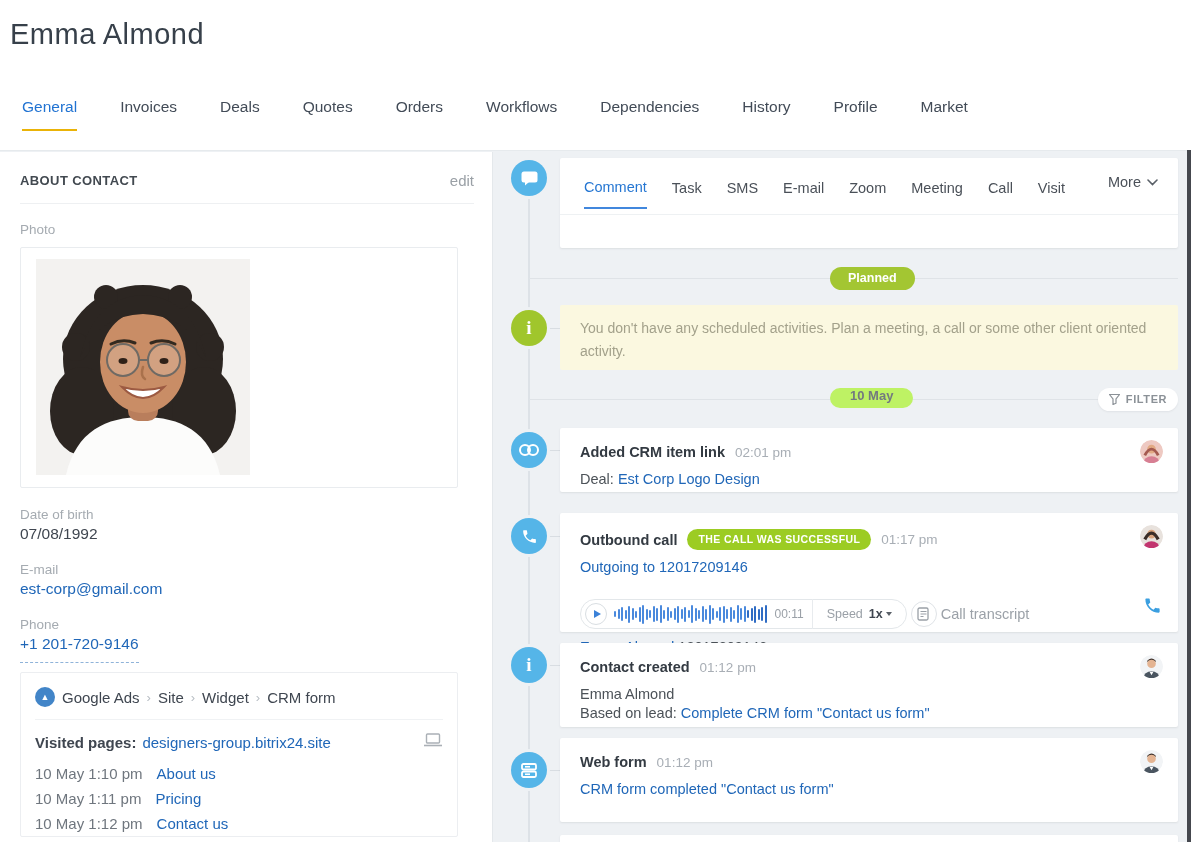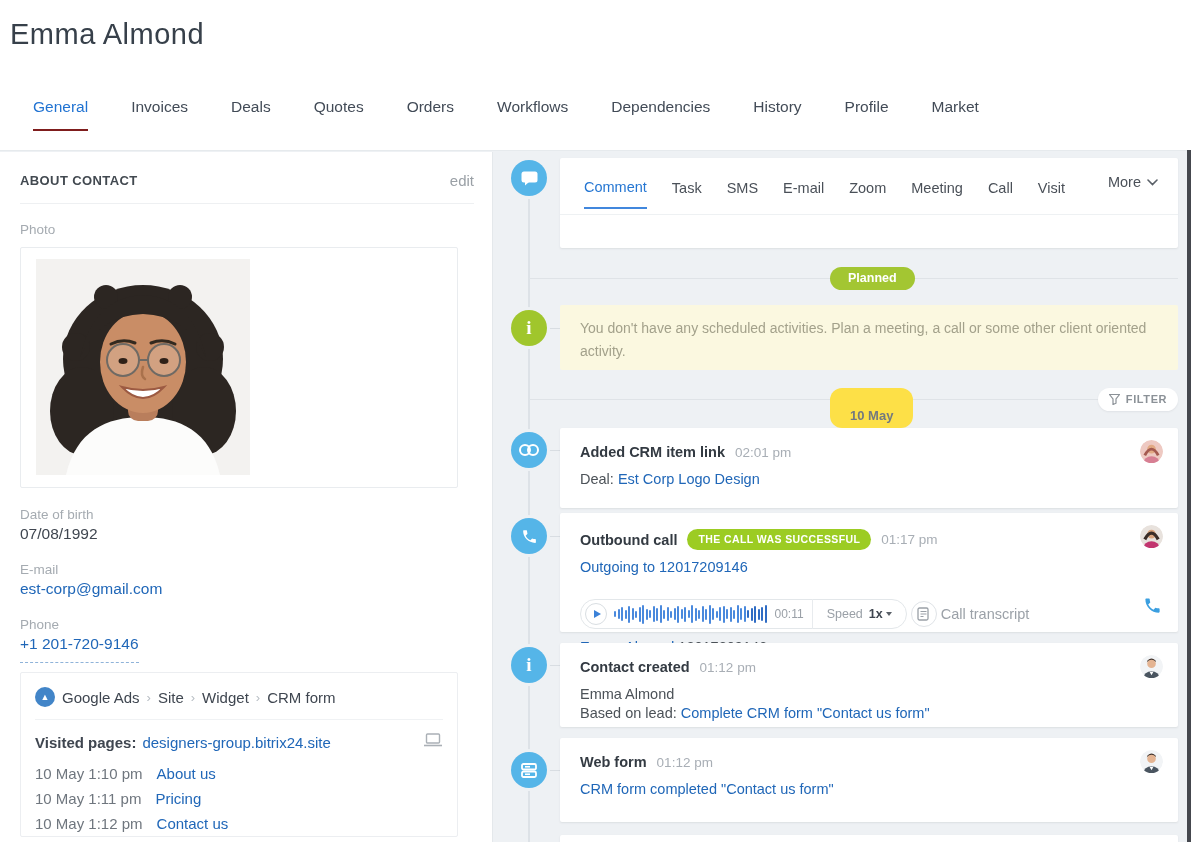--- a/index.html
+++ b/index.html
@@ -4,21 +4,21 @@
 <style>
   * { margin:0; padding:0; box-sizing:border-box; }
   html,body { width:1191px; height:842px; overflow:hidden; }
   body { font-family:"Liberation Sans","DejaVu Sans",sans-serif; background:#ffffff; position:relative; }
   .app { position:relative; width:1191px; height:842px; }
 
   
   .page-title { position:absolute; left:10px; top:18px; font-size:29px; font-weight:400; color:#37404a; letter-spacing:.5px; }
   .main-tabs { position:absolute; left:22px; top:98px; display:flex; gap:43px; }
   .main-tab { font-size:15.5px; color:#424b57; cursor:pointer; padding-bottom:13px; white-space:nowrap; }
-  .main-tab.active { color:#2173d2; border-bottom:2px solid #7f1d1d;margin-left:11px; }
+  .main-tab.active { color:#2173d2; border-bottom:2px solid #eab308; }
 
   
   .content-bg { position:absolute; left:0; top:150px; width:1191px; height:692px; background:#eef1f4; border-top:1px solid #e6eaed; }
   .right-strip { position:absolute; left:1187px; top:150px; width:4px; height:692px; background:#45484e; }
 
   
   .left-panel { position:absolute; left:0; top:152px; width:493px; height:690px; background:#ffffff; border-right:1px solid #e4e8eb; overflow:hidden; }
   .lp-head { display:flex; justify-content:space-between; align-items:center; padding:20px 18px 14px 20px; }
   .lp-title { font-size:13px; font-weight:bold; color:#424950; letter-spacing:.4px; }
   .lp-edit { font-size:15px; color:#9aa0a6; cursor:pointer; }
@@ -62,21 +62,21 @@
   .c-tab.active { color:#2576d2; border-bottom:2px solid #4187dd; }
   .c-more { margin-left:auto; display:flex; align-items:center; gap:6px; font-size:14.5px; color:#4a5058; cursor:pointer; padding-bottom:24px; }
   .composer-divider { border-top:1px solid #eef1f3; }
   .comment-input { padding:13px 20px; font-size:14.5px; color:#9ea4ab; }
 
   
   .planned-badge { position:absolute; left:322px; top:117px; background:#a3c632; color:#fff; font-size:12.5px; font-weight:bold; padding:4px 18px 5px; border-radius:12px; z-index:2; }
   .info-box { position:absolute; left:52px; top:155px; width:618px; height:65px; background:#fbf8e0; border-radius:2px; padding:12px 20px; font-size:14px; line-height:23px; color:#a3a18b; }
 
   
-  .date-pill { position:absolute; left:322px; top:238px; background:#fde047; color:#737980; font-size:13px; font-weight:bold; padding:20px 20px 5px; border-radius:12px; z-index:2; }
+  .date-pill { position:absolute; left:322px; top:238px; background:#bef264; color:#737980; font-size:13px; font-weight:bold; padding:0 20px 5px; border-radius:12px; z-index:2; }
   .filter-btn { position:absolute; left:590px; top:238px; width:80px; background:#fff; border-radius:13px; padding:5px 0 6px; display:flex; align-items:center; justify-content:center; gap:6px; color:#8b9197; font-size:11px; font-weight:bold; letter-spacing:.6px; cursor:pointer; z-index:2; box-shadow:0 1px 2px rgba(60,70,80,.08); }
 
   
   .entry { padding:16px 20px; }
   .entry-title-row { display:flex; align-items:center; gap:10px; }
   .entry-title { font-size:14.5px; font-weight:bold; color:#333a42; }
   .entry-time { font-size:13.5px; color:#a8aeb5; }
   .entry-body { margin-top:11px; font-size:14.5px; color:#4c5258; }
   .avatar { position:absolute; top:12px; right:15px; width:23px; height:23px; border-radius:50%; overflow:hidden; }
   .success-pill { background:#9ccc23; color:#fff; font-size:10.5px; font-weight:bold; letter-spacing:.4px; padding:4px 11px 5px; border-radius:11px; white-space:nowrap; }
@@ -273,21 +273,21 @@
     <div class="info-box">You don't have any scheduled activities. Plan a meeting, a call or some other client oriented activity.</div>
 
     <div class="date-pill">10 May</div>
     <div class="filter-btn">
       <svg width="11" height="11" viewBox="0 0 11 11">
           <path d="M0.5 0.5 h10 L7 5 v4.2 l-3 1.3 V5 Z" fill="none" stroke="#8b9197" stroke-width="1.2"></path>
         </svg>
       <span>FILTER</span>
     </div>
 
-    <div class="card entry" style="top:278px; height:80px;">
+    <div class="card entry" style="top:278px; height:64px;">
       <div class="entry-title-row">
         <span class="entry-title">Added CRM item link</span>
         <span class="entry-time">02:01 pm</span>
       </div>
       <div class="entry-body">
         <span>Deal:</span>
         <a class="link">Est Corp Logo Design</a>
       </div>
       <span class="avatar">
         <svg width="23" height="23" viewBox="0 0 24 24">

